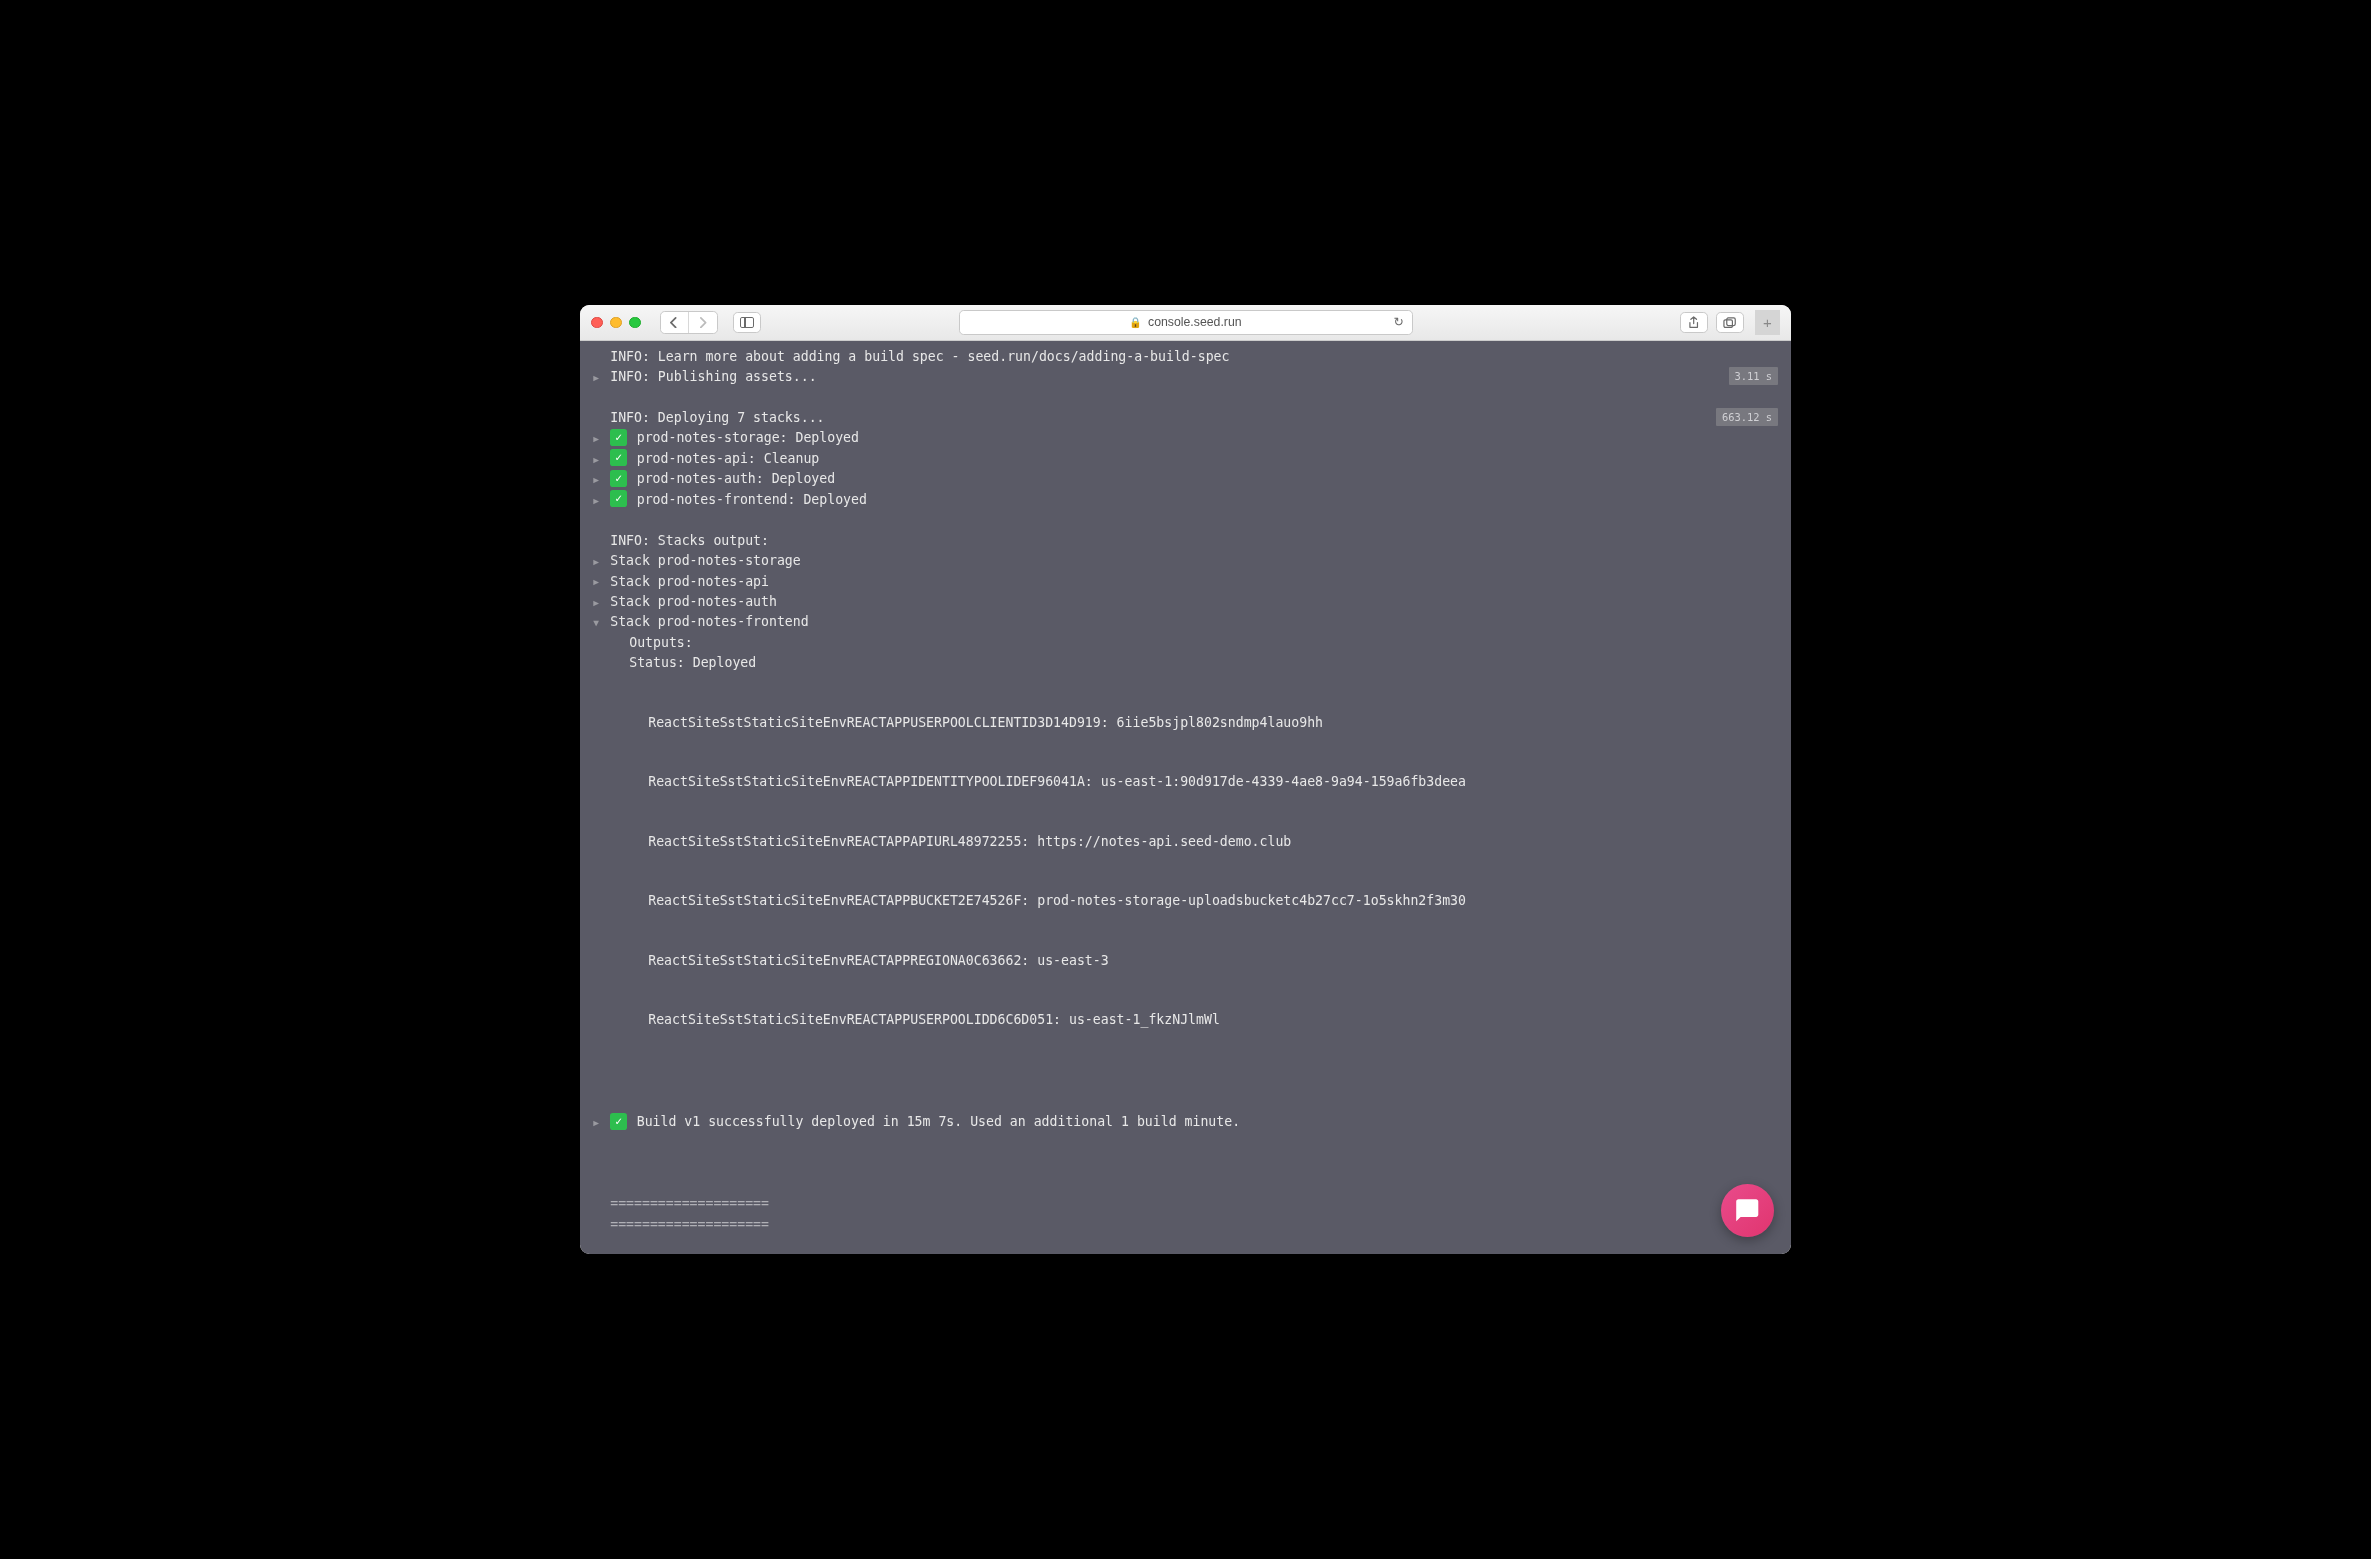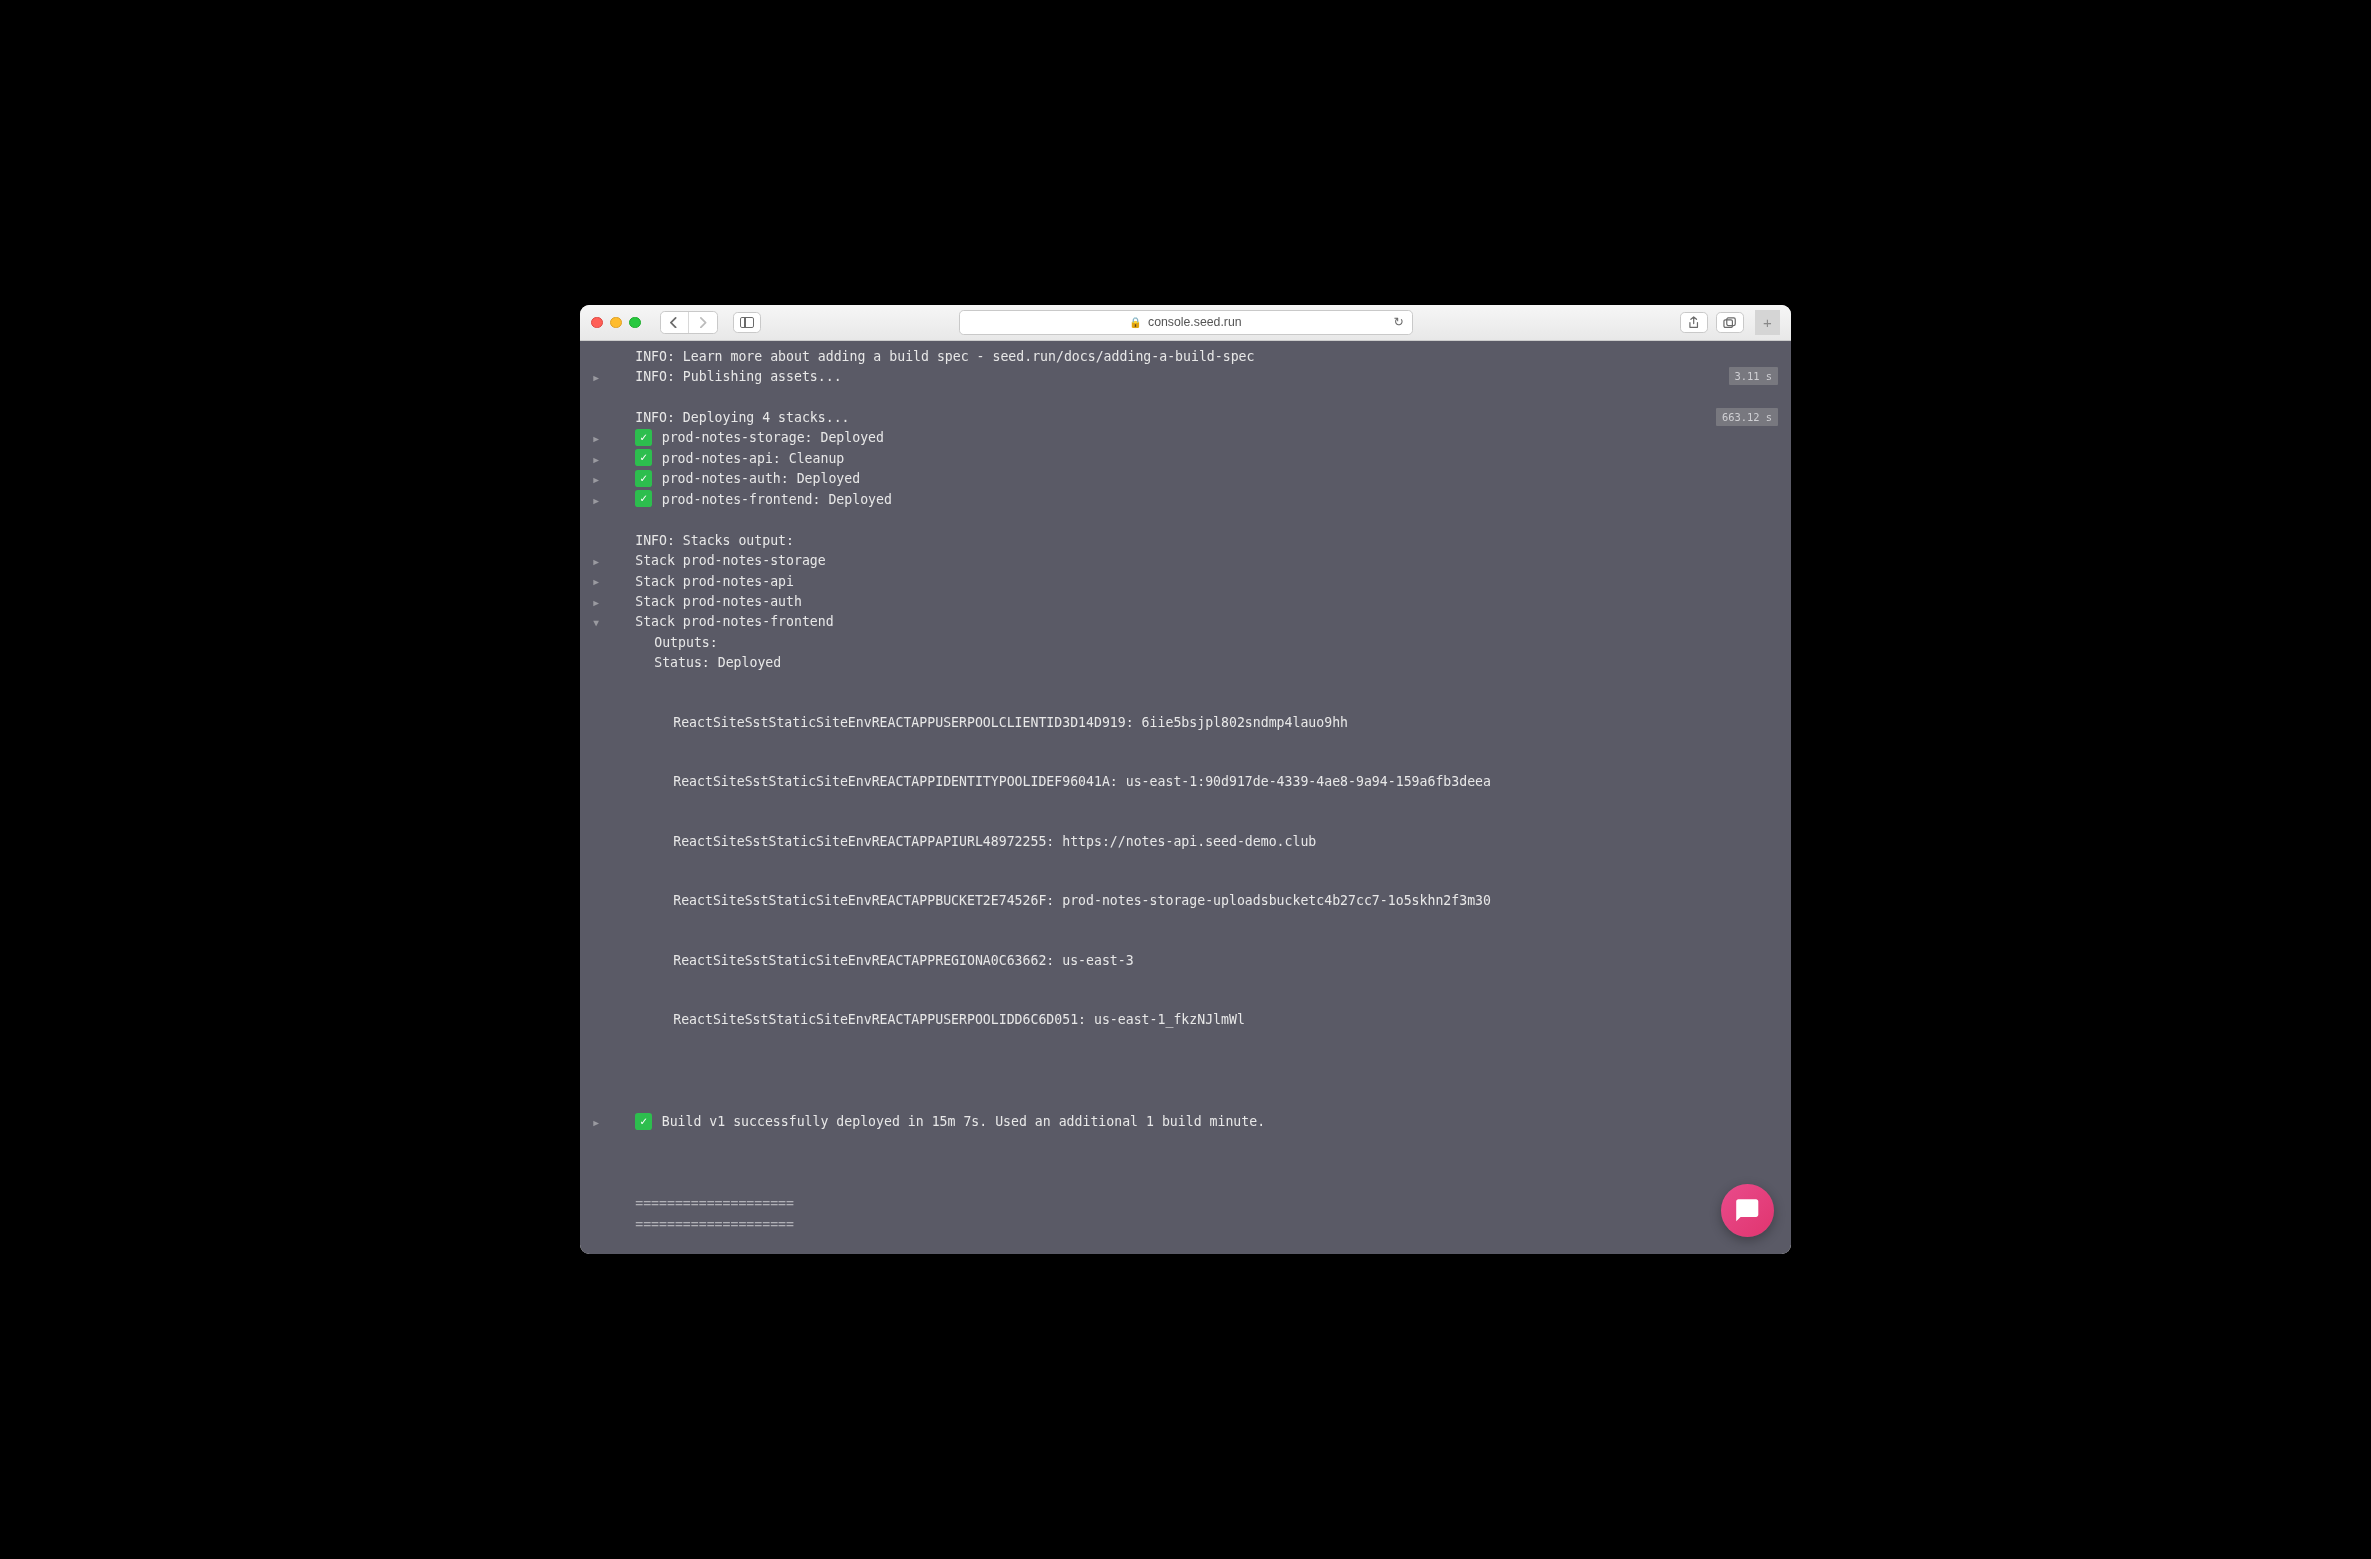--- a/index.html
+++ b/index.html
@@ -56,21 +56,21 @@
     .newtab {
       width: 24.6px; height: 24.6px; background: #d5d5d5;
       display: flex; align-items: center; justify-content: center;
       color: #888; font-size: 15px; margin-left: 3.8px;
     }
     .console {
       background: #5a5a66; font-family: "SF Mono", Menlo, Monaco, Consolas, monospace;
       font-size: 13.2px; color: #e8e8e8; padding: 5.7px 0 19px 0;
       min-height: 700px; position: relative; line-height: 1.55;
     }
-    .row { display: flex; align-items: flex-start; padding: 0 13.2px; position: relative; gap: 25px; }
+    .row { display: flex; align-items: flex-start; padding: 0 13.2px; position: relative; }
     .gutter { width: 17px; flex-shrink: 0; color: #9a9aa0; font-size: 9.5px; padding-top: 3.8px; user-select: none; }
     .content { flex: 1; white-space: pre; }
     .indent-1 { padding-left: 19px; }
     .indent-2 { padding-left: 38px; margin-top: 39px; }
     .check { display: inline-flex; width: 17px; height: 17px; background: #2dbe4e;
       border-radius: 2.8px; align-items: center; justify-content: center;
       color: #fff; font-size: 11.4px; font-weight: bold; margin-right: 9.5px;
       vertical-align: middle; position: relative; top: -0.9px; }
     .timing {
       position: absolute; right: 13.2px; background: #78787f; color: #d0d0d4;
@@ -145,21 +145,21 @@
       <div class="timing">3.11 s</div>
     </div>
 
     <div class="row">
         <div class="gutter"></div>
         <div class="content">&nbsp;</div>
       </div>
 
     <div class="row">
       <div class="gutter"></div>
-      <div class="content">INFO: Deploying 4 stacks...</div>
+      <div class="content">INFO: Deploying 7 stacks...</div>
       <div class="timing">663.12 s</div>
     </div>
 
     <div class="row">
       <div class="gutter">▶</div>
       <div class="content"><span class="check">✓</span><span>prod-notes-storage: Deployed</span></div>
     </div>
     <div class="row">
       <div class="gutter">▶</div>
       <div class="content"><span class="check">✓</span><span>prod-notes-api: Cleanup</span></div>

